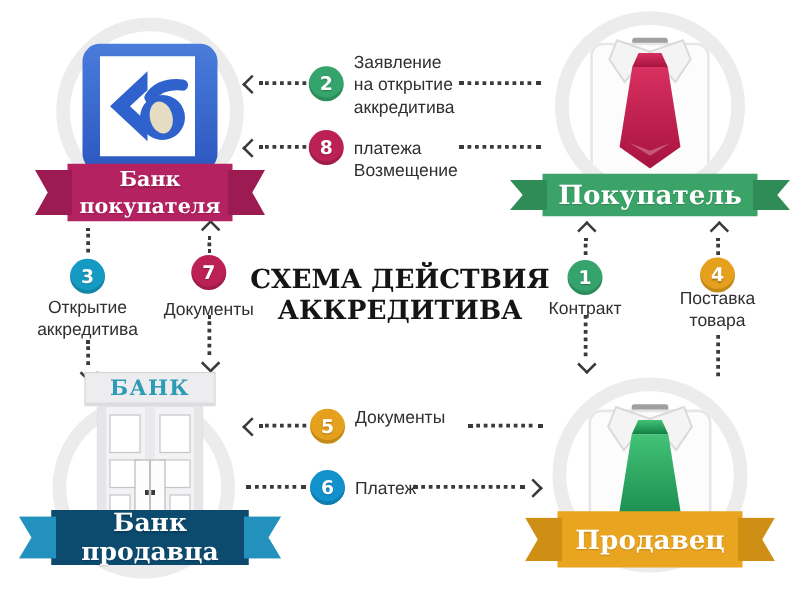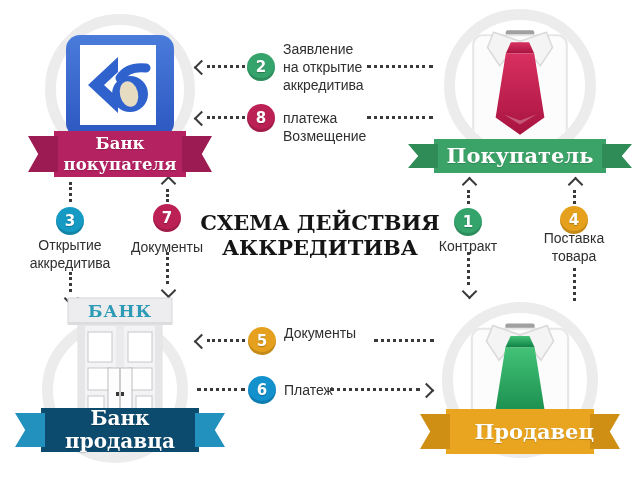--- a/index.html
+++ b/index.html
@@ -15,21 +15,21 @@
   .ribbon{position:absolute;z-index:3;color:#fff;text-align:center;
           font-family:"DejaVu Serif",serif;font-weight:bold;
           display:flex;flex-direction:column;justify-content:center;
           text-shadow:0 1px 1px rgba(0,0,0,.18);}
   .ribbon::before,.ribbon::after{content:"";position:absolute;top:5px;bottom:5px;width:30px;z-index:-1;}
   .ribbon::before{left:-26px;clip-path:polygon(0 0,100% 0,100% 100%,0 100%,34% 50%);}
   .ribbon::after{right:-26px;clip-path:polygon(0 0,100% 0,66% 50%,100% 100%,0 100%);}
   .rb-crimson{background:#b52261;} .rb-crimson::before,.rb-crimson::after{background:#9c1b53;}
   .rb-green{background:#3ba368;}  .rb-green::before,.rb-green::after{background:#2f8c57;}
   .rb-blue{background:#0c4a6e;justify-content:center;}   .rb-blue::before,.rb-blue::after{background:#2391bd;}
-  .rb-amber{background:#e9a51f;text-align:right;}  .rb-amber::before,.rb-amber::after{background:#cf8f14;}
+  .rb-amber{background:#e9a51f;}  .rb-amber::before,.rb-amber::after{background:#cf8f14;}
 
   
   .numcircle{position:absolute;width:28px;height:28px;border-radius:50%;color:#fff;
              font-family:"DejaVu Sans",sans-serif;font-weight:bold;font-size:15px;
              display:flex;align-items:center;justify-content:center;z-index:2;
              box-shadow:inset 0 -3px 0 rgba(0,0,0,.14);text-shadow:0 1px 1px rgba(0,0,0,.25);}
   .bg-green{background:#35a46c;} .bg-crimson{background:#bc2156;}
   .bg-teal{background:#159bc3;}  .bg-blue{background:#1291cd;} .bg-amber{background:#e5a11d;}
 
   

